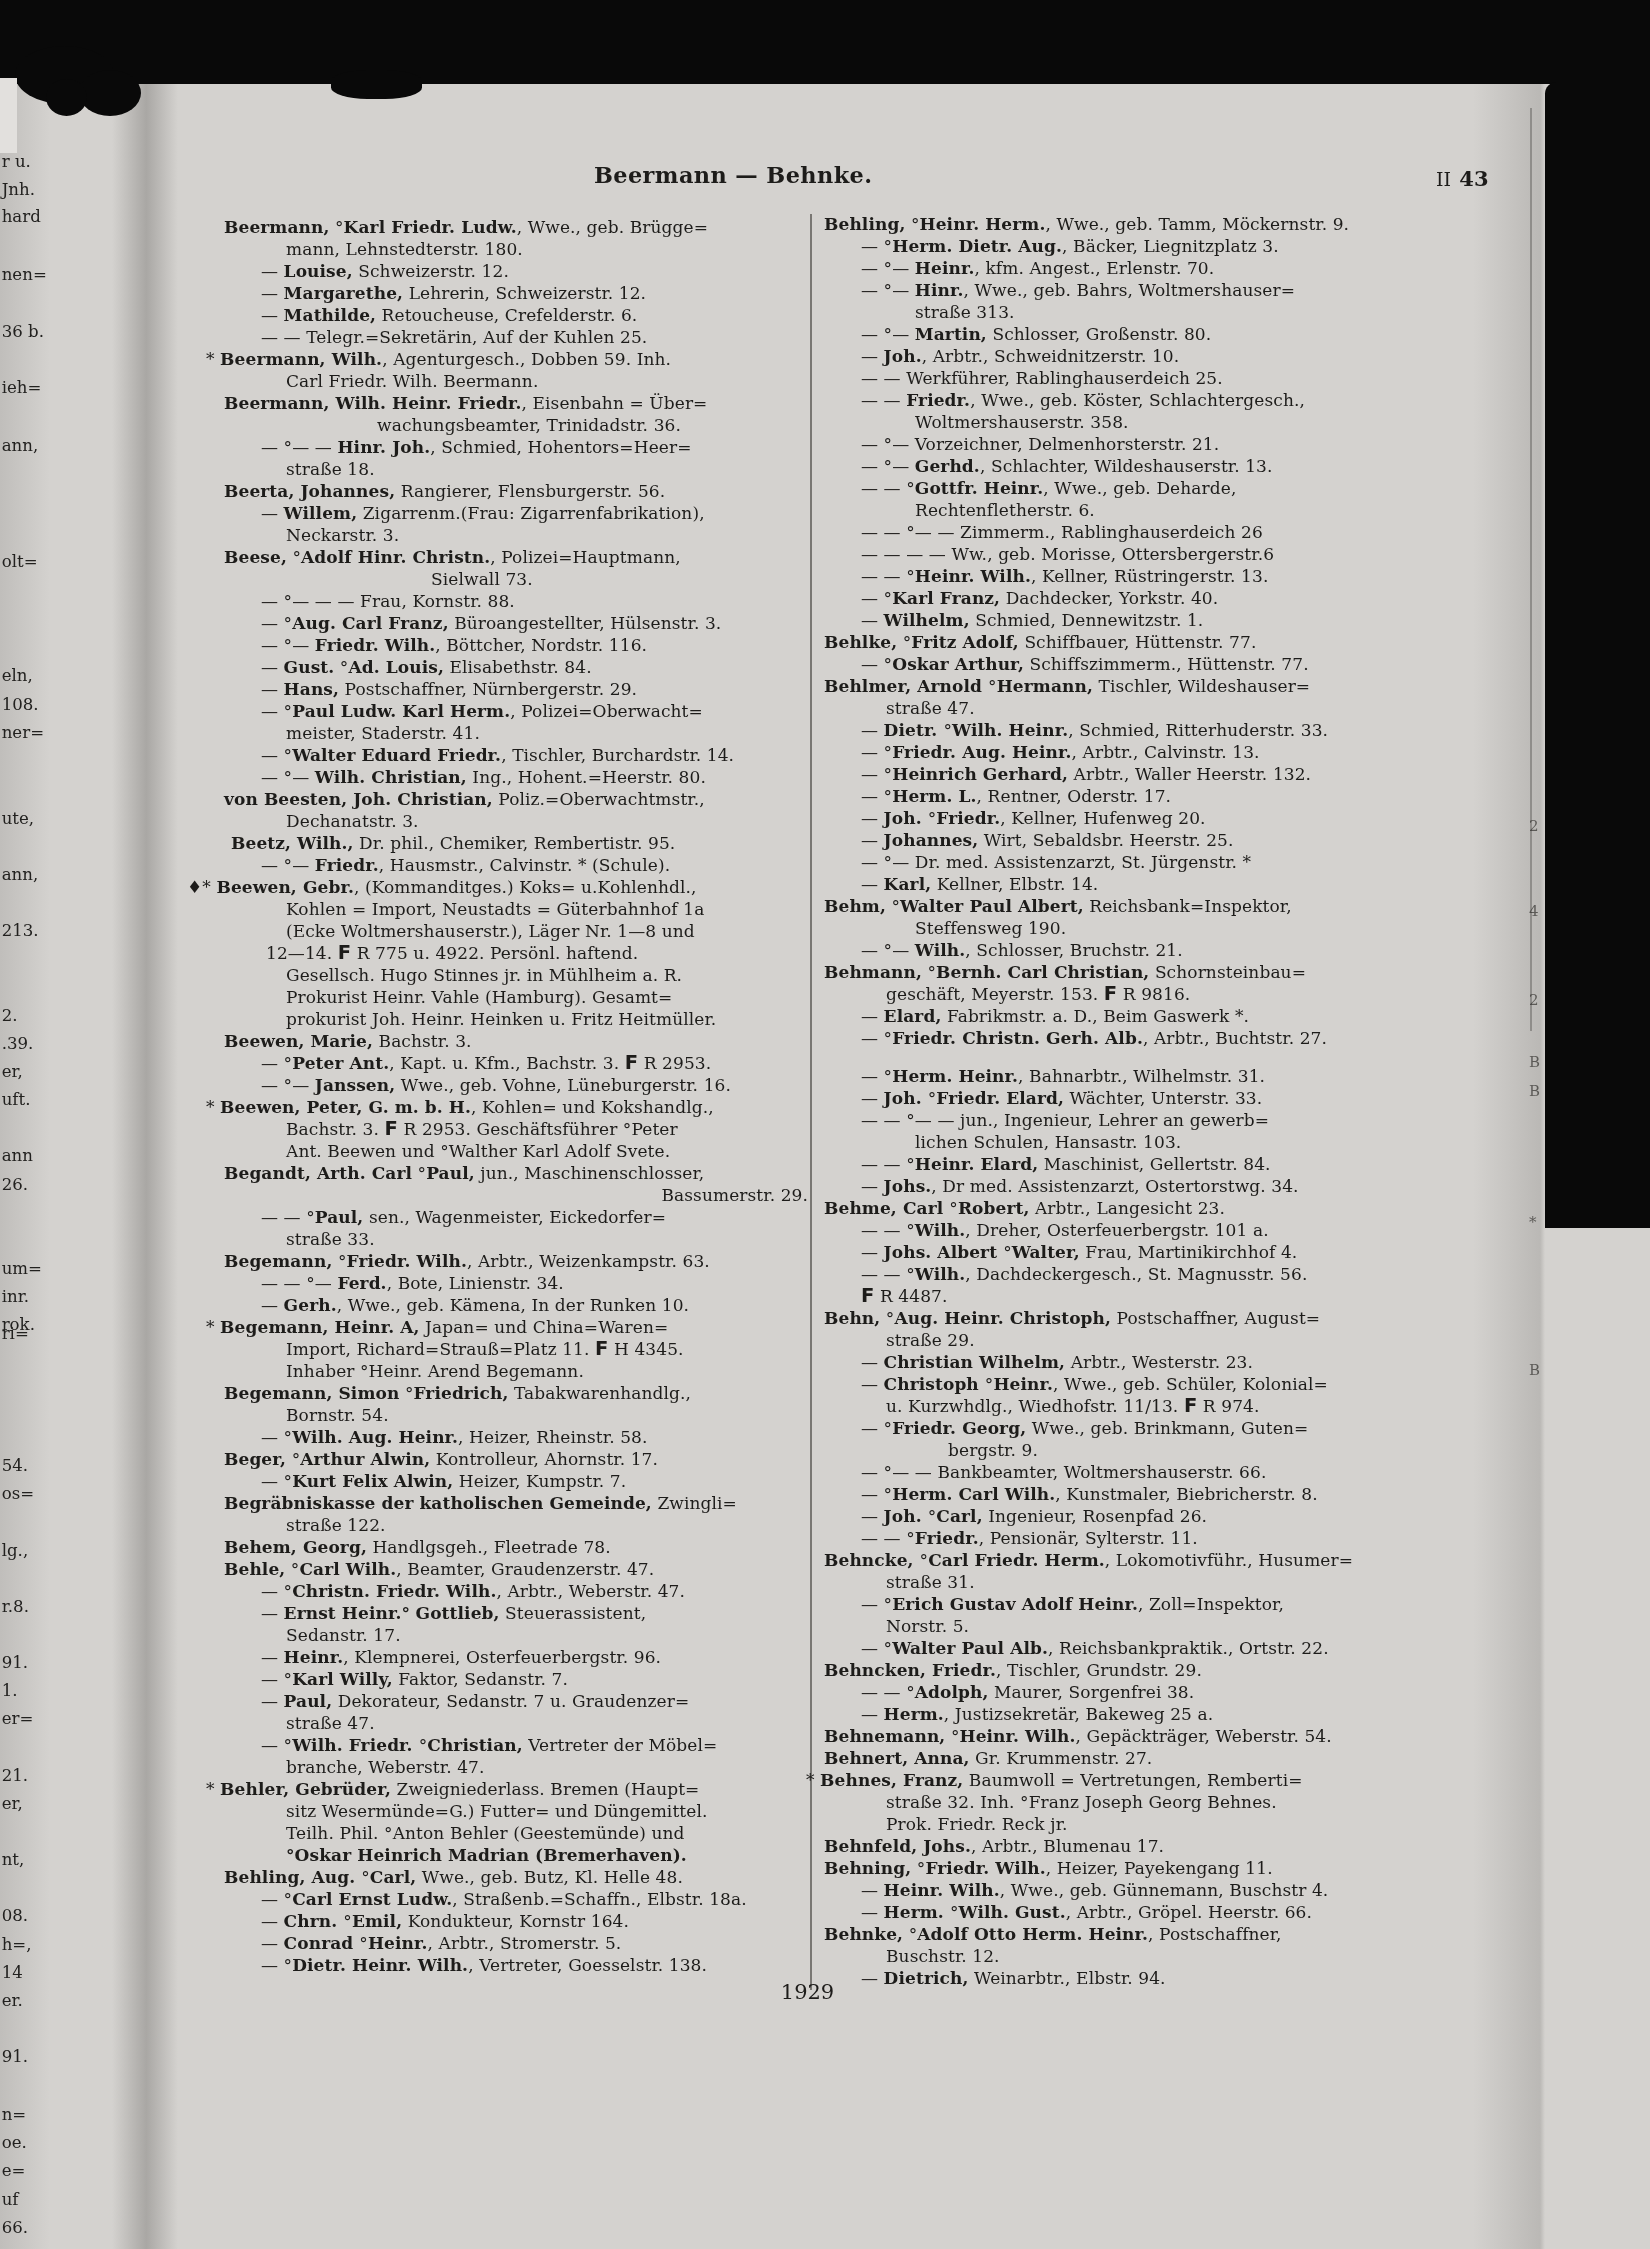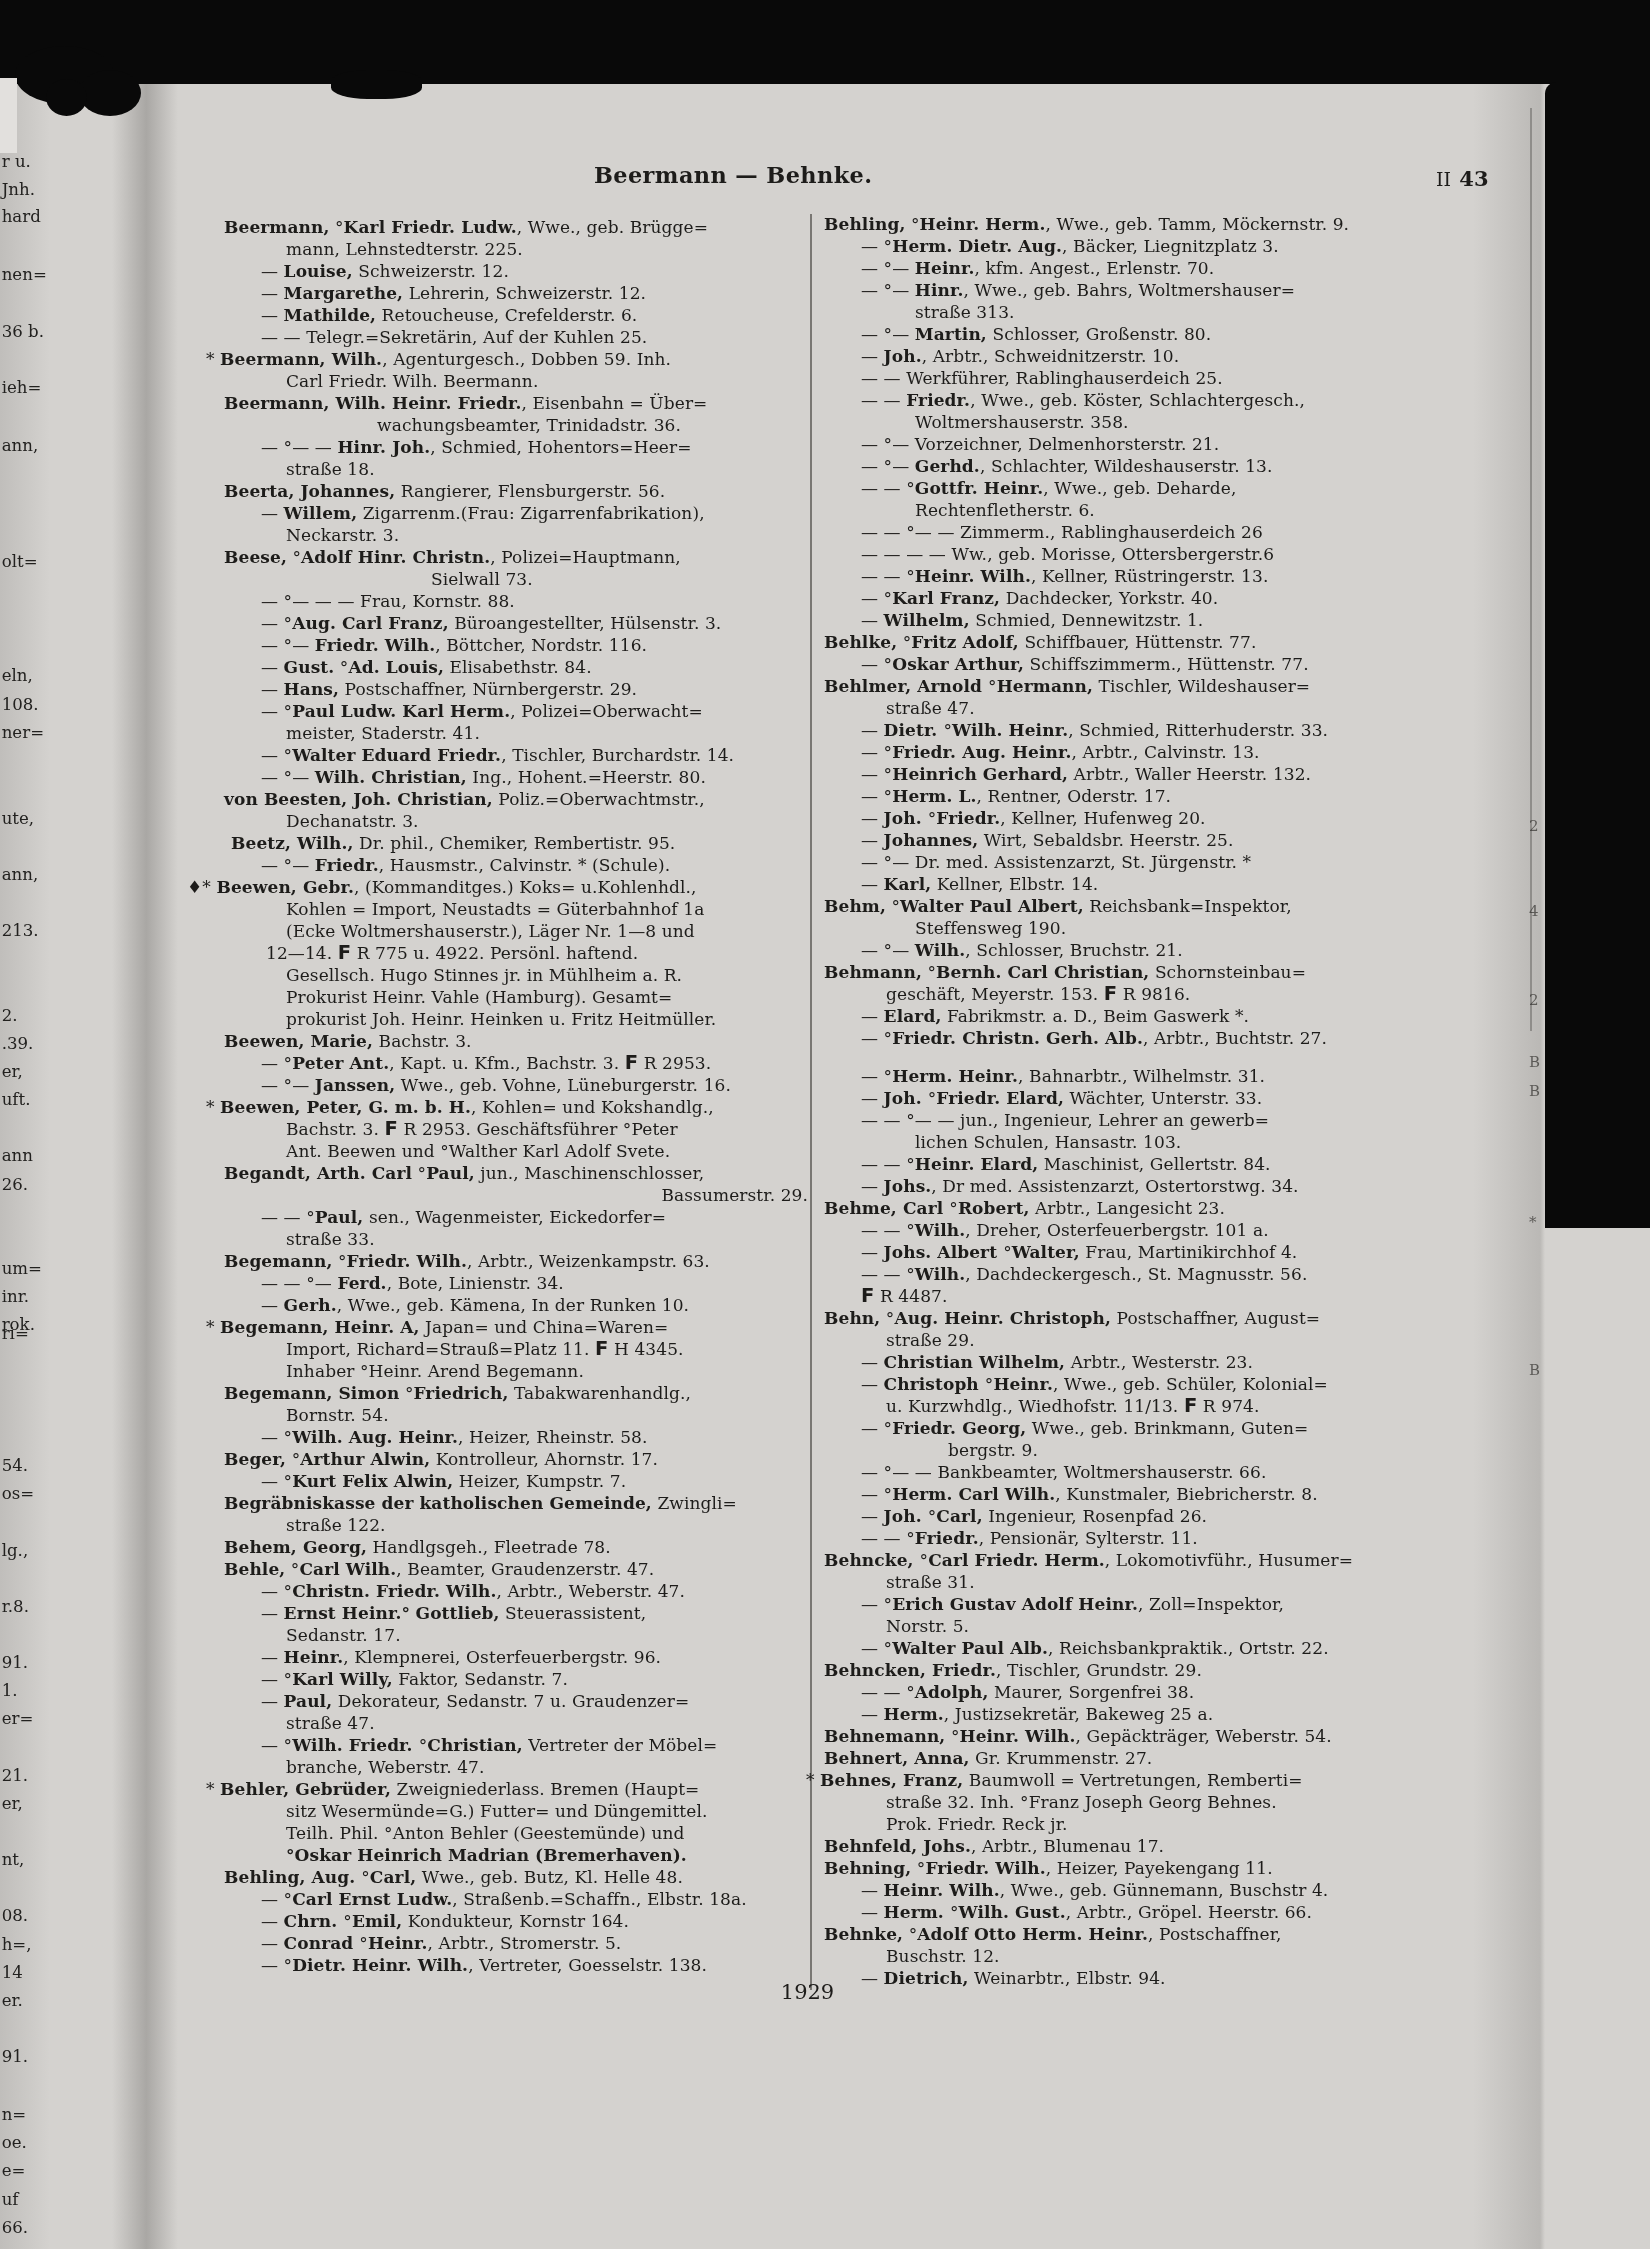--- a/index.html
+++ b/index.html
@@ -57,21 +57,21 @@
   <div id="right-band"></div>
   <div id="page-edge-line"></div>
 
   <div id="hdr-title">Beermann — Behnke.</div>
   <div id="hdr-pagenum"><span>II</span><span class="b">43</span></div>
 
   <div id="col-divider"></div>
 
   <div id="col-left" class="col">
       <div class="line" style="margin-left: 0px;"><span class="b">Beermann,</span><span class="r"> °</span><span class="b">Karl Friedr. Ludw.</span><span class="r">, Wwe., geb. Brügge=</span></div>
-      <div class="line" style="margin-left: 62px;"><span class="r">mann, Lehnstedterstr. 225.</span></div>
+      <div class="line" style="margin-left: 62px;"><span class="r">mann, Lehnstedterstr. 180.</span></div>
       <div class="line" style="margin-left: 37px;"><span class="r">— </span><span class="b">Louise,</span><span class="r"> Schweizerstr. 12.</span></div>
       <div class="line" style="margin-left: 37px;"><span class="r">— </span><span class="b">Margarethe,</span><span class="r"> Lehrerin, Schweizerstr. 12.</span></div>
       <div class="line" style="margin-left: 37px;"><span class="r">— </span><span class="b">Mathilde,</span><span class="r"> Retoucheuse, Crefelderstr. 6.</span></div>
       <div class="line" style="margin-left: 37px;"><span class="r">— —  Telegr.=Sekretärin, Auf der Kuhlen 25.</span></div>
       <div class="line" style="margin-left: -18px;"><span class="r">* </span><span class="b">Beermann, Wilh.</span><span class="r">, Agenturgesch., Dobben 59.  Inh.</span></div>
       <div class="line" style="margin-left: 62px;"><span class="r">Carl Friedr. Wilh. Beermann.</span></div>
       <div class="line" style="margin-left: 0px;"><span class="b">Beermann, Wilh. Heinr. Friedr.</span><span class="r">, Eisenbahn = Über=</span></div>
       <div class="line" style="margin-left: 153px;"><span class="r">wachungsbeamter, Trinidadstr. 36.</span></div>
       <div class="line" style="margin-left: 37px;"><span class="r">— °— — </span><span class="b">Hinr. Joh.</span><span class="r">, Schmied, Hohentors=Heer=</span></div>
       <div class="line" style="margin-left: 62px;"><span class="r">straße 18.</span></div>

